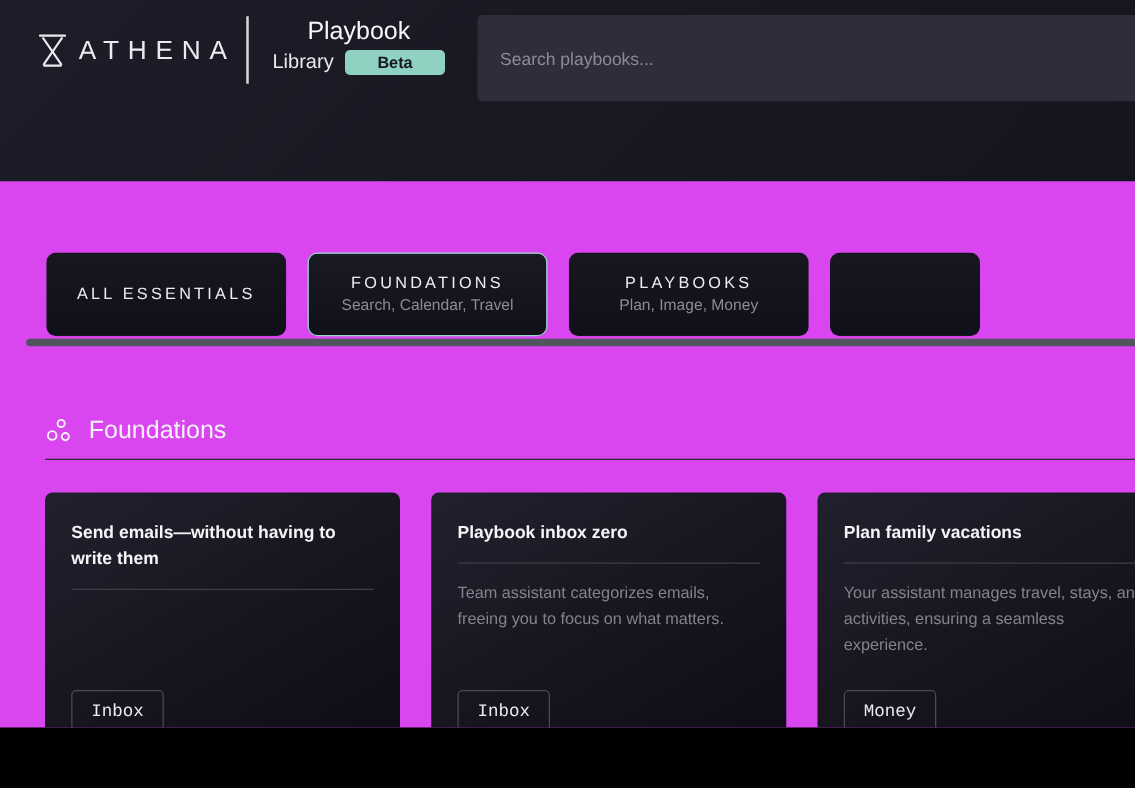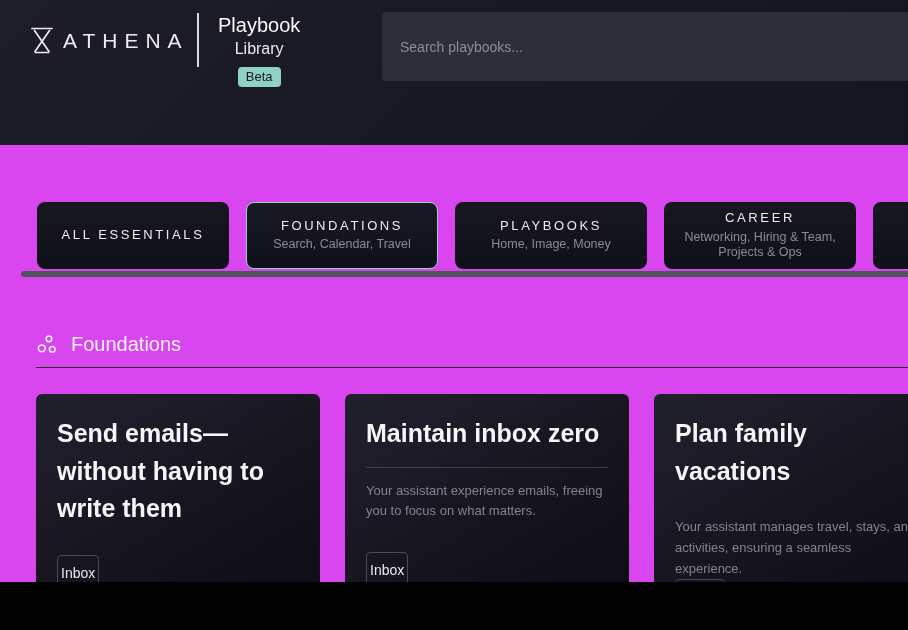--- a/index.html
+++ b/index.html
@@ -9,24 +9,24 @@
 
   
   .header { position:absolute; top:0; left:0; width:908px; height:145px;
     background:linear-gradient(135deg,#1d1d29 0%,#191924 45%,#15151f 100%); }
   .logo-row { position:absolute; left:30px; top:26px; display:flex; align-items:center; gap:9px; }
   .logo-glyph { width:24px; height:29px; display:block; }
   .logo-text { font-size:21px; font-weight:300; letter-spacing:7px; color:#eceaf1; }
   .v-divider { position:absolute; left:197px; top:13px; width:2px; height:54px; background:#d6d6de; }
   .title-block { position:absolute; left:218px; top:13px; }
   .app-title { font-size:20px; font-weight:500; color:#f7f6f9; line-height:1.2;text-align:center; }
-  .subtitle-row { display:flex; align-items:center; gap:9px; margin-top:3px;flex-direction:column; }
+  .subtitle-row { display:flex; align-items:center; gap:9px; margin-top:3px; }
   .app-subtitle { font-size:16px; color:#e8e8ee; }
-  .beta-badge { background:#8fd2c2; color:#181822; font-size:13px; padding:2px 8px 3px;
-    border-radius:4px; font-weight:400; }
+  .beta-badge { background:#8fd2c2; color:#181822; font-size:13px; padding:2px 26px 3px;
+    border-radius:4px; font-weight:700; }
   .search-input { position:absolute; left:382px; top:12px; width:600px; height:69px;
     background:#2e2e3a; border:none; border-radius:4px; outline:none;
     padding:0 18px; font-size:14px; color:#d8d8e0; font-family:inherit; }
   .search-input::placeholder { color:#8b8b99; }
 
   
   .tabs { position:absolute; left:37px; top:202px; display:flex; gap:17px; }
   .tab { width:192px; height:67px; border-radius:8px; border:1px solid transparent;
     background:linear-gradient(180deg,#17171f 0%,#10101a 100%);
     display:flex; flex-direction:column; align-items:center; justify-content:center;
@@ -42,27 +42,27 @@
   .section-head { position:absolute; left:37px; top:333px; display:flex; align-items:center; gap:13px; }
   .cluster-glyph { width:21px; height:22px; display:block; }
   .section-title { font-size:20px; font-weight:500; color:#f2f2f5; }
   .section-divider { position:absolute; left:36px; top:367px; width:872px; height:1px; background:#2b2b30; }
 
   
   .cards { position:absolute; left:36px; top:394px; display:flex; gap:25px; }
   .card { width:284px; height:217px; border-radius:6px; flex:none;
     background:linear-gradient(150deg,#21202e 0%,#17161f 50%,#0c0c14 100%);
     padding:21px 21px 22px; display:flex; flex-direction:column; cursor:pointer; }
-  .card-title { font-size:25px; font-weight:700; color:#f5f4f7; line-height:1.5; }
+  .card-title { font-size:14px; font-weight:700; color:#f5f4f7; line-height:1.5; }
   .card-divider { height:1px; background:#3e3e48; margin:14px 0 13px; }
   .card-desc { font-size:13px; color:#83838e; line-height:1.6; }
   .card-spacer { flex:1; }
   .tag-chip { align-self:flex-start; border:1px solid #4a4a55; border-radius:4px;
-    padding:9px 3px 10px; font-size:14px; color:#eaeaef; background:transparent;
-    font-family:Liberation Sans, sans-serif; cursor:pointer; }
+    padding:9px 15px 10px; font-size:14px; color:#eaeaef; background:transparent;
+    font-family:Liberation Mono, monospace; cursor:pointer; }
 </style>
 </head>
 <body>
 
 <div class="stage">
 
   <div class="header">
     <div class="logo-row">
       <svg class="logo-glyph" viewBox="0 0 24 29" fill="none" stroke="#eceaf1" stroke-width="1.7" stroke-linecap="round">
         <line x1="2" y1="2.5" x2="22" y2="2.5"></line>
@@ -86,25 +86,21 @@
   <div class="tabs">
     <div class="tab">
       <span class="tab-label">ALL ESSENTIALS</span>
     </div>
     <div class="tab active">
       <span class="tab-label">FOUNDATIONS</span>
       <span class="tab-sub">Search, Calendar, Travel</span>
     </div>
     <div class="tab">
       <span class="tab-label">PLAYBOOKS</span>
-      <span class="tab-sub">Home, Image, Money</span>
-    </div>
-    <div class="tab">
-      <span class="tab-label">CAREER</span>
-      <span class="tab-sub">Networking, Hiring &amp; Team, Projects &amp; Ops</span>
+      <span class="tab-sub">Plan, Image, Money</span>
     </div>
     <div class="tab partial">
       
     </div>
   </div>
   <div class="tab-scrollbar"></div>
 
   <div class="section-head">
     <svg class="cluster-glyph" viewBox="0 0 22 22" fill="none" stroke="#f2f2f5" stroke-width="1.6">
       <circle cx="12.5" cy="4.5" r="3"></circle>
@@ -116,23 +112,23 @@
   <div class="section-divider"></div>
 
   <div class="cards">
     <div class="card">
       <div class="card-title">Send emails—without having to write them</div>
       <div class="card-divider"></div>
       <div class="card-spacer"></div>
       <button class="tag-chip">Inbox</button>
     </div>
     <div class="card">
-      <div class="card-title">Maintain inbox zero</div>
+      <div class="card-title">Playbook inbox zero</div>
       <div class="card-divider"></div>
-      <div class="card-desc">Your assistant experience emails, freeing you to focus on what matters.</div>
+      <div class="card-desc">Team assistant categorizes emails, freeing you to focus on what matters.</div>
       <div class="card-spacer"></div>
       <button class="tag-chip">Inbox</button>
     </div>
     <div class="card">
       <div class="card-title">Plan family vacations</div>
       <div class="card-divider"></div>
       <div class="card-desc">Your assistant manages travel, stays, and activities, ensuring a seamless experience.</div>
       <div class="card-spacer"></div>
       <button class="tag-chip">Money</button>
     </div>

